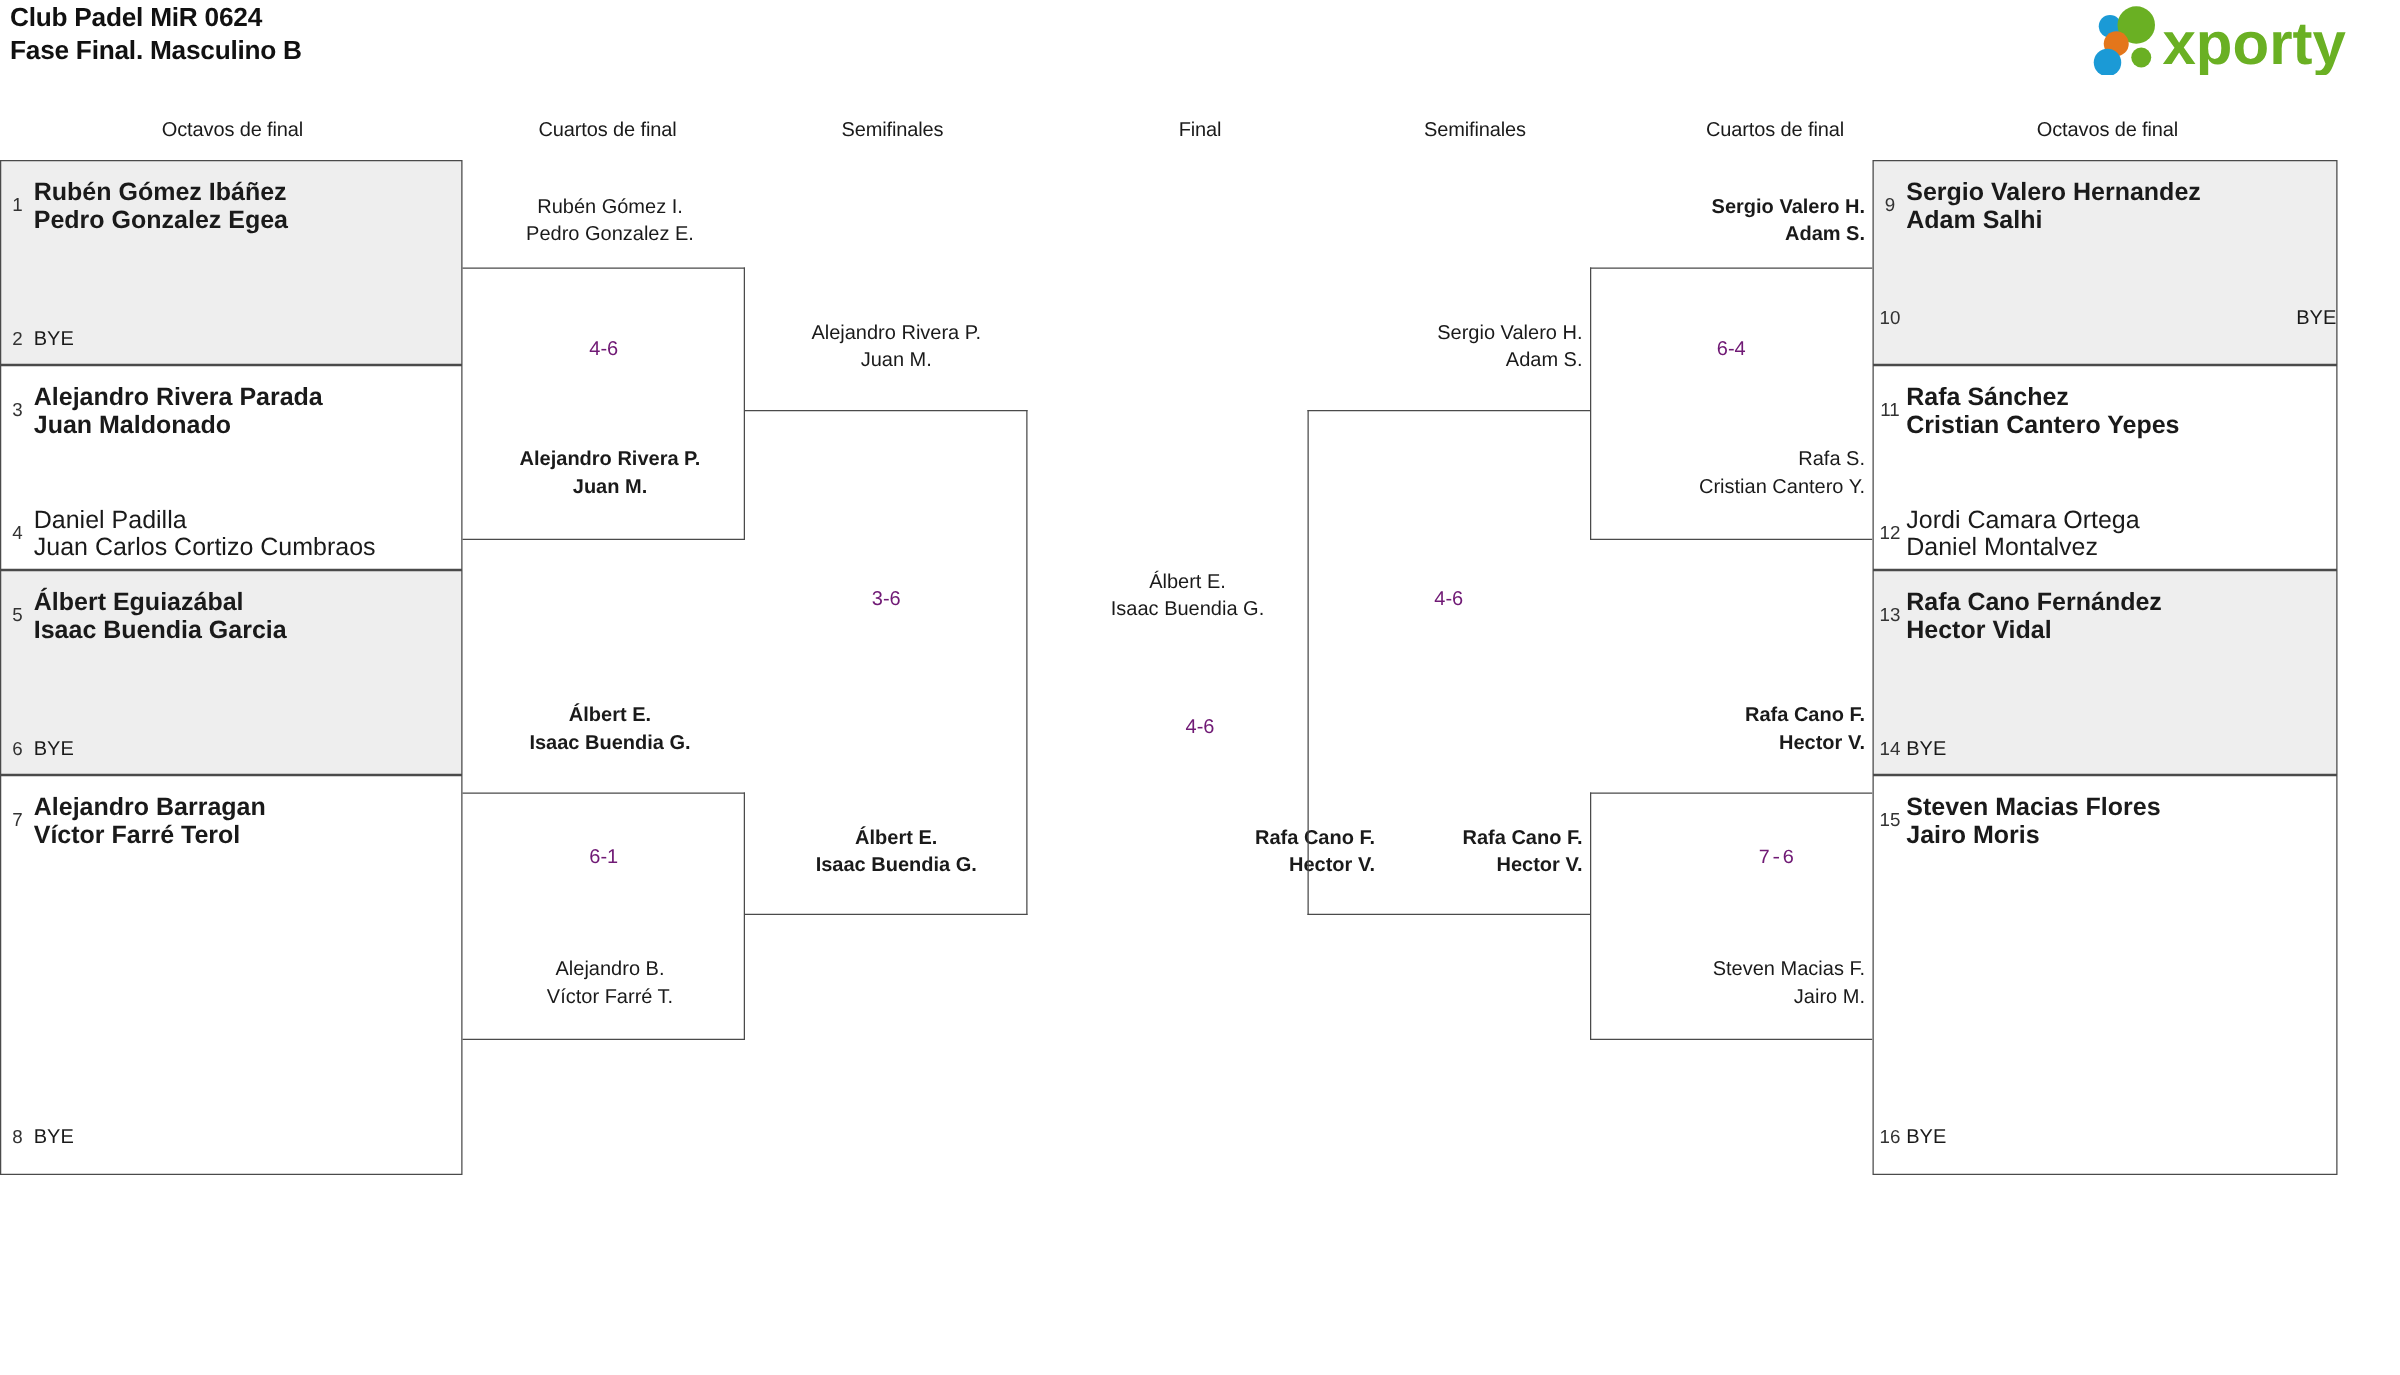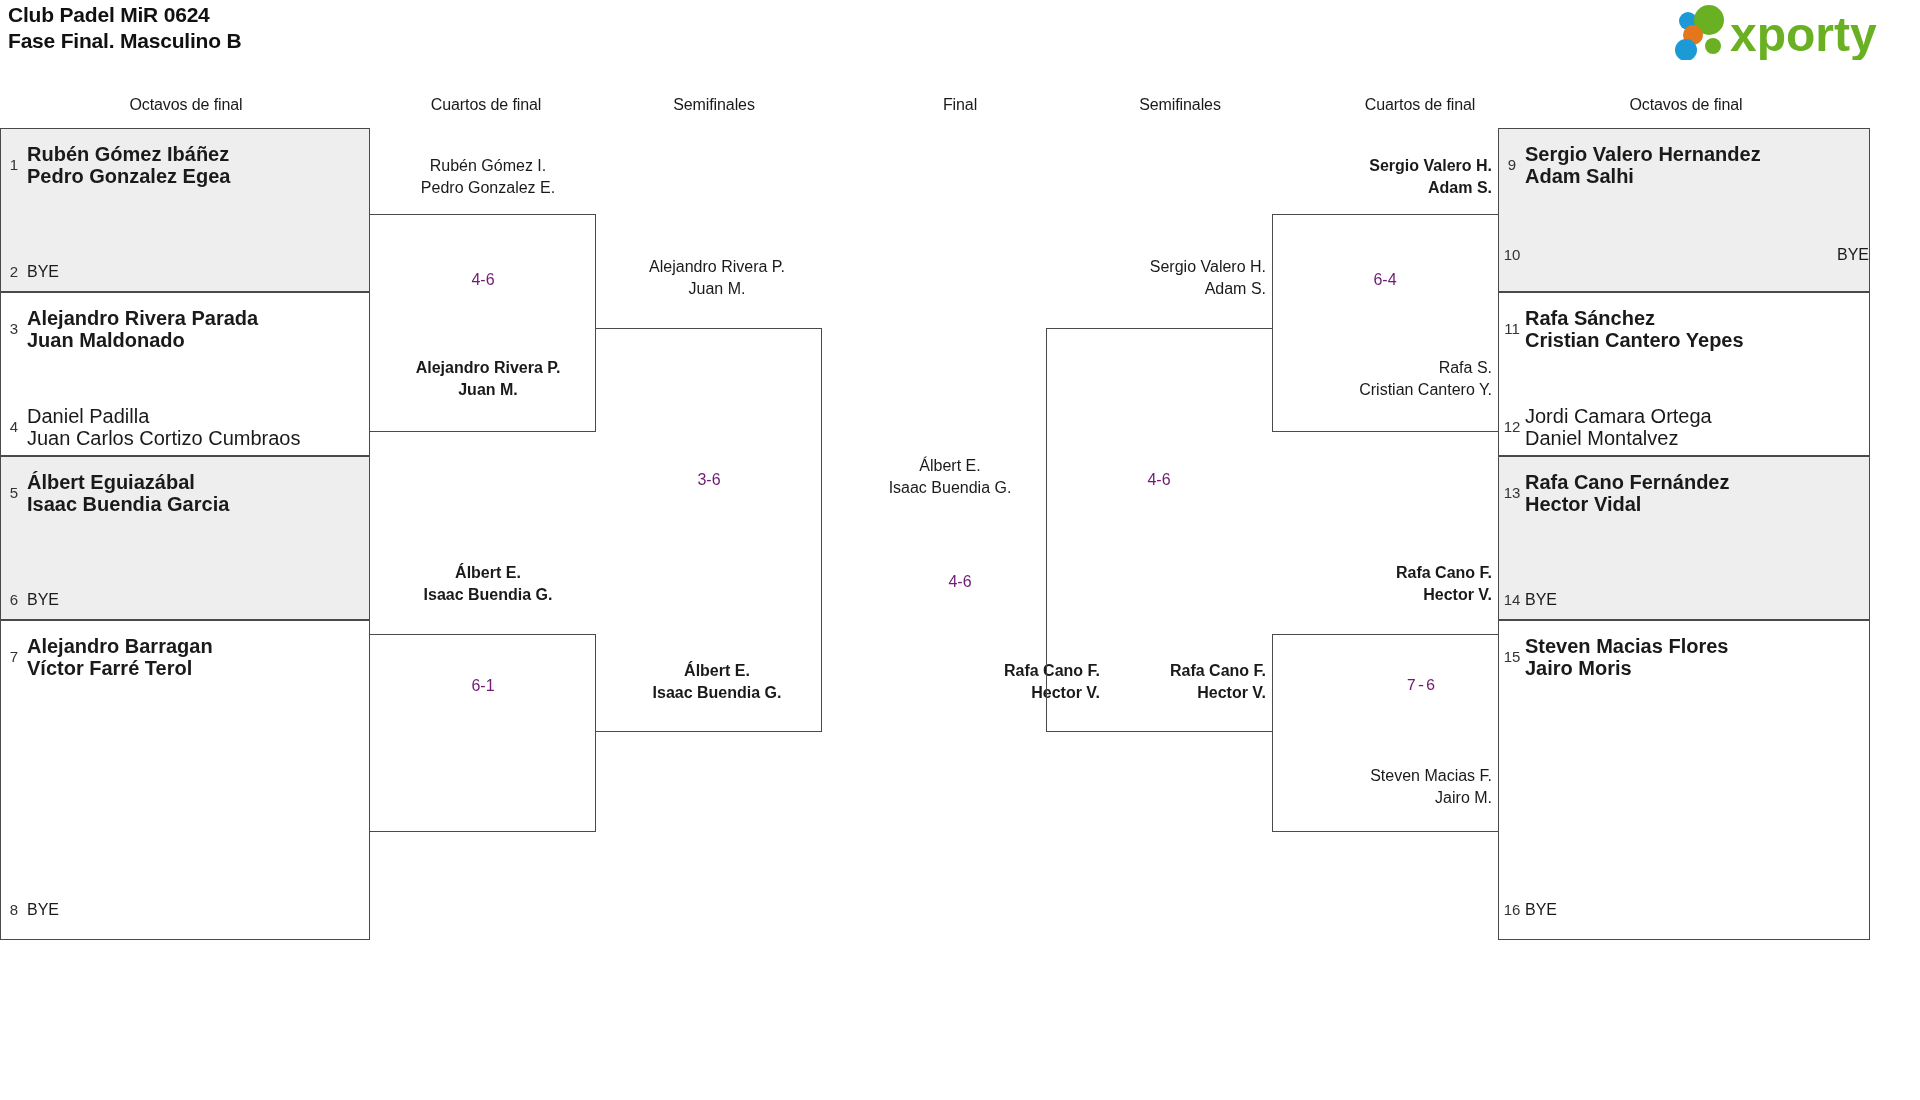--- a/index.html
+++ b/index.html
@@ -178,20 +178,24 @@
     <span class="nm">Pedro Gonzalez E.</span>
   </div>
   <div class="team l bold" style="left:378px; top:357px; width:220px;">
     <span class="nm">Alejandro Rivera P.</span>
     <span class="nm">Juan M.</span>
   </div>
   <div class="team l bold" style="left:378px; top:562px; width:220px;">
     <span class="nm">Álbert E.</span>
     <span class="nm">Isaac Buendia G.</span>
   </div>
+  <div class="team l" style="left:378px; top:765px; width:220px;">
+    <span class="nm">Alejandro B.</span>
+    <span class="nm">Víctor Farré T.</span>
+  </div>
 
   <div class="score" style="left:370px; top:270px; width:226px;">4-6</div>
   <div class="score" style="left:370px; top:676px; width:226px;">6-1</div>
 
   <div class="conn no-left" style="left:596px; top:328px; width:226px; height:404px;"></div>
 
   <div class="team l" style="left:604px; top:256px; width:226px;">
     <span class="nm">Alejandro Rivera P.</span>
     <span class="nm">Juan M.</span>
   </div>

